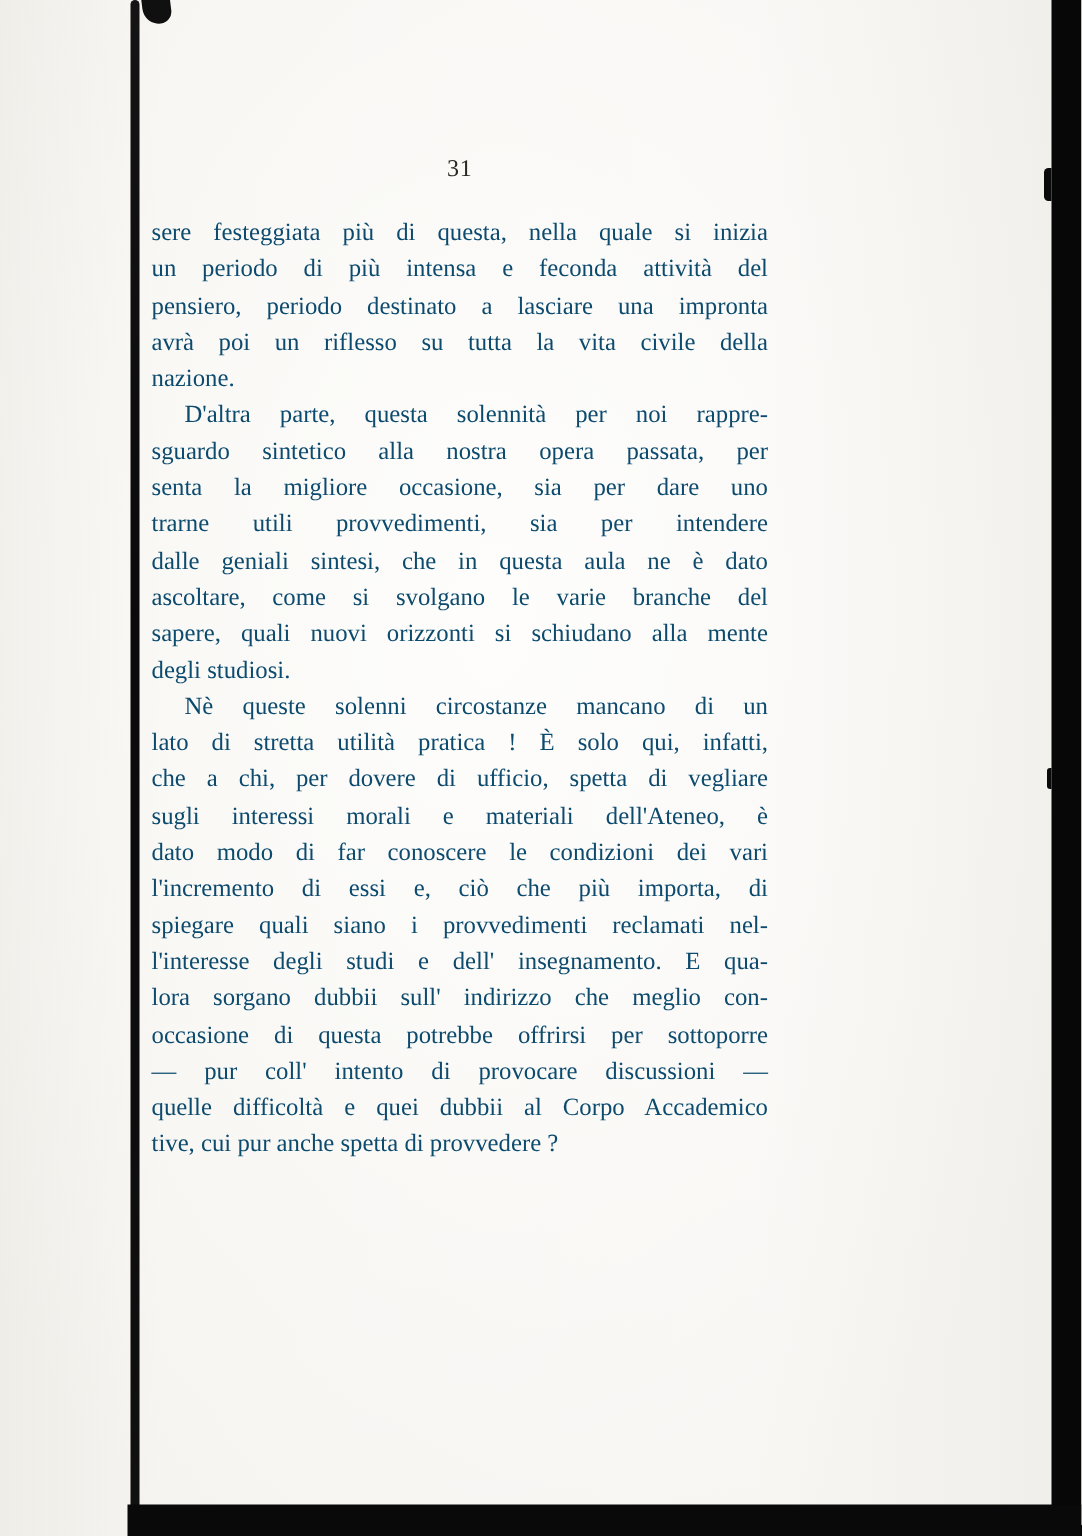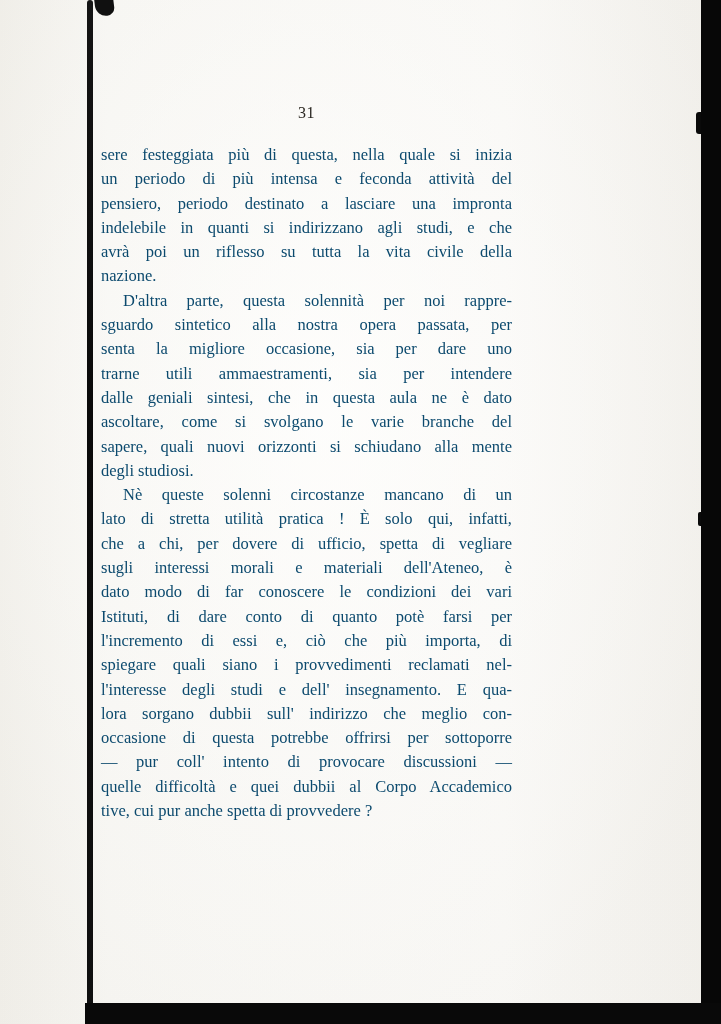--- a/index.html
+++ b/index.html
@@ -104,37 +104,35 @@
 <div class="edge-left"></div>
 <div class="edge-right"></div>
 <div class="edge-bottom"></div>
 <div class="mark-top"></div>
 
 <div class="page-number">31</div>
 <div class="text-block">
     <div class="line">sere festeggiata più di questa, nella quale si inizia</div>
     <div class="line">un periodo di più intensa e feconda attività del</div>
     <div class="line">pensiero, periodo destinato a lasciare una impronta</div>
-    <div class="line">indelebile in quanti si indirizzano agli studi, e che</div>
     <div class="line">avrà poi un riflesso su tutta la vita civile della</div>
     <div class="line para-end">nazione.</div>
     <div class="line indent">D'altra parte, questa solennità per noi rappre-</div>
     <div class="line">sguardo sintetico alla nostra opera passata, per</div>
     <div class="line">senta la migliore occasione, sia per dare uno</div>
-    <div class="line">trarne utili ammaestramenti, sia per intendere</div>
+    <div class="line">trarne utili provvedimenti, sia per intendere</div>
     <div class="line">dalle geniali sintesi, che in questa aula ne è dato</div>
     <div class="line">ascoltare, come si svolgano le varie branche del</div>
     <div class="line">sapere, quali nuovi orizzonti si schiudano alla mente</div>
     <div class="line para-end">degli studiosi.</div>
     <div class="line indent">Nè queste solenni circostanze mancano di un</div>
     <div class="line">lato di stretta utilità pratica ! È solo qui, infatti,</div>
     <div class="line">che a chi, per dovere di ufficio, spetta di vegliare</div>
     <div class="line">sugli interessi morali e materiali dell'Ateneo, è</div>
     <div class="line">dato modo di far conoscere le condizioni dei vari</div>
-    <div class="line">Istituti, di dare conto di quanto potè farsi per</div>
     <div class="line">l'incremento di essi e, ciò che più importa, di</div>
     <div class="line">spiegare quali siano i provvedimenti reclamati nel-</div>
     <div class="line">l'interesse degli studi e dell' insegnamento. E qua-</div>
     <div class="line">lora sorgano dubbii sull' indirizzo che meglio con-</div>
     <div class="line">occasione di questa potrebbe offrirsi per sottoporre</div>
     <div class="line">— pur coll' intento di provocare discussioni —</div>
     <div class="line">quelle difficoltà e quei dubbii al Corpo Accademico</div>
     <div class="line para-end">tive, cui pur anche spetta di provvedere ?</div>
   </div>
 

